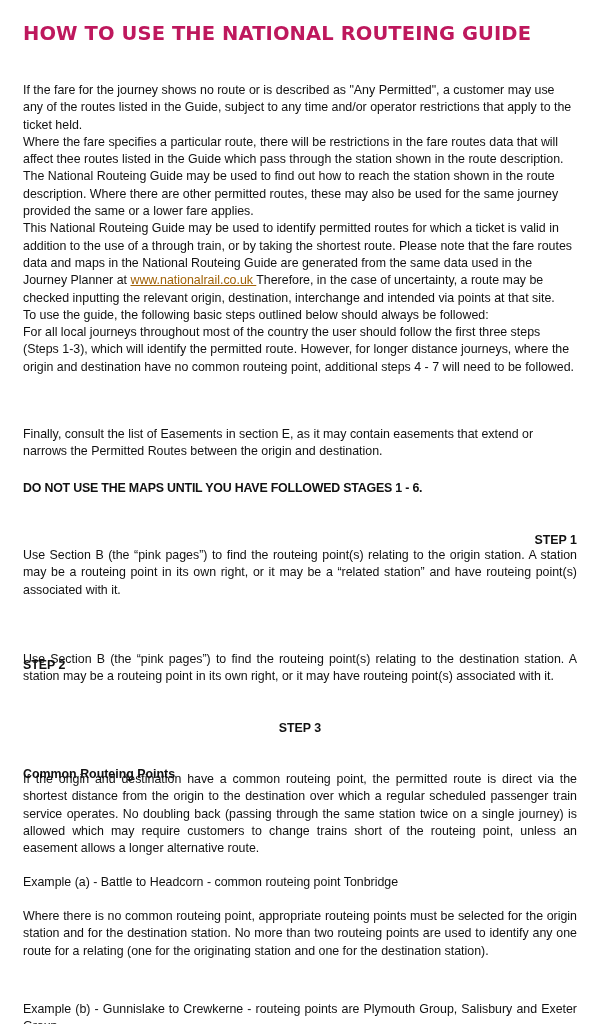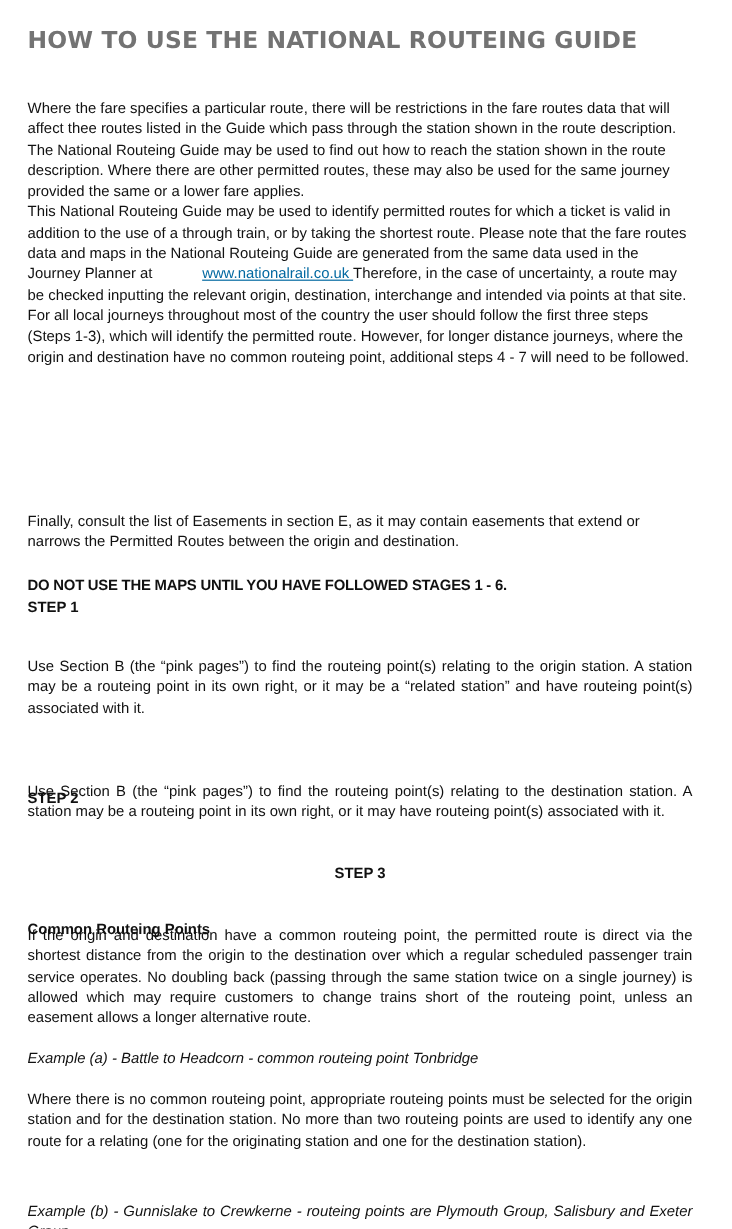--- a/index.html
+++ b/index.html
@@ -4,47 +4,49 @@
 <style>
   html, body { margin: 0; padding: 0; background: #ffffff; }
   body {
     width: 610px; height: 1024px; overflow: hidden; position: relative;
     font-family: "Liberation Sans", sans-serif; color: #111;
   }
   .page { position: absolute; left: 23px; top: 0; width: 554px; }
   h1 {
     position: absolute; left: 0; top: 22px; margin: 0;
     font-family: "DejaVu Sans", sans-serif; font-weight: bold;
-    font-size: 19.5px; letter-spacing: 0.1px; color: #737373; white-space: nowrap;
+    font-size: 19.5px; letter-spacing: 0.1px; color: #be185d; white-space: nowrap;
   }
   .txt { font-size: 12.4px; line-height: 17.3px; }
   .block { position: absolute; left: 0; width: 554px; margin: 0; }
   .just { text-align: justify; }
   .bold { font-weight: bold; }
-  .ital { font-style: italic; }
-  a.link { color: #0369a1; text-decoration: underline; margin-left: 38px; }
+  .ital { }
+  a.link { color: #a16207; text-decoration: underline; }
   p { margin: 0; }
 </style>
 </head>
 <body>
 
 <div class="page">
   <h1>HOW TO USE THE NATIONAL ROUTEING GUIDE</h1>
 
   <div class="block txt" style="top:82px;">
+    <p>If the fare for the journey shows no route or is described as "Any Permitted", a customer may use any of the routes listed in the Guide, subject to any time and/or operator restrictions that apply to the ticket held.</p>
     <p>Where the fare specifies a particular route, there will be restrictions in the fare routes data that will affect thee routes listed in the Guide which pass through the station shown in the route description. The National Routeing Guide may be used to find out how to reach the station shown in the route description. Where there are other permitted routes, these may also be used for the same journey provided the same or a lower fare applies.</p>
     <p><span>This National Routeing Guide may be used to identify permitted routes for which a ticket is valid in addition to the use of a through train, or by taking the shortest route. Please note that the fare routes data and maps in the National Routeing Guide are generated from the same data used in the Journey Planner at </span><a class="link">www.nationalrail.co.uk </a><span>Therefore, in the case of uncertainty, a route may be checked inputting the relevant origin, destination, interchange and intended via points at that site.</span></p>
+    <p>To use the guide, the following basic steps outlined below should always be followed:</p>
     <p>For all local journeys throughout most of the country the user should follow the first three steps (Steps 1-3), which will identify the permitted route. However, for longer distance journeys, where the origin and destination have no common routeing point, additional steps 4 - 7 will need to be followed.</p>
   </div>
 
   <p class="block txt" style="top:426px;">Finally, consult the list of Easements in section E, as it may contain easements that extend or narrows the Permitted Routes between the origin and destination.</p>
 
   <p class="block txt bold" style="top:480px; letter-spacing:-0.2px;">DO NOT USE THE MAPS UNTIL YOU HAVE FOLLOWED STAGES 1 - 6.</p>
 
-  <p class="block txt bold" style="top:498px;">STEP 1</p>
+  <p class="block txt bold" style="top:532px;text-align:right;">STEP 1</p>
   <p class="block txt just" style="top:547px;">Use Section B (the “pink pages”) to find the routeing point(s) relating to the origin station.  A station may be a routeing point in its own right, or it may be a “related station” and have routeing point(s) associated with it.</p>
 
   <p class="block txt bold" style="top:617px;margin-top:40px;">STEP 2</p>
   <p class="block txt just" style="top:651px;">Use Section B (the “pink pages”) to find the routeing point(s) relating to the destination station. A station may be a routeing point in its own right, or it may have routeing point(s) associated with it.</p>
 
   <p class="block txt bold" style="top:720px;text-align:center;">STEP 3</p>
   <p class="block txt bold" style="top:754px;margin-top:12px;">Common Routeing Points</p>
   <p class="block txt just" style="top:771px;">If the origin and destination have a common routeing point, the permitted route is direct via the shortest distance from the origin to the destination over which a regular scheduled passenger train service operates. No doubling back (passing through the same station twice on a single journey) is allowed which may require customers to change trains short of the routeing point, unless an easement allows a longer alternative route.</p>
   <p class="block txt ital" style="top:874px;">Example (a) - Battle to Headcorn - common routeing point Tonbridge</p>
   <p class="block txt just" style="top:908px;">Where there is no common routeing point, appropriate routeing points must be selected for the origin station and for the destination station. No more than two routeing points are used to identify any one route for a relating (one for the originating station and one for the destination station).</p>

